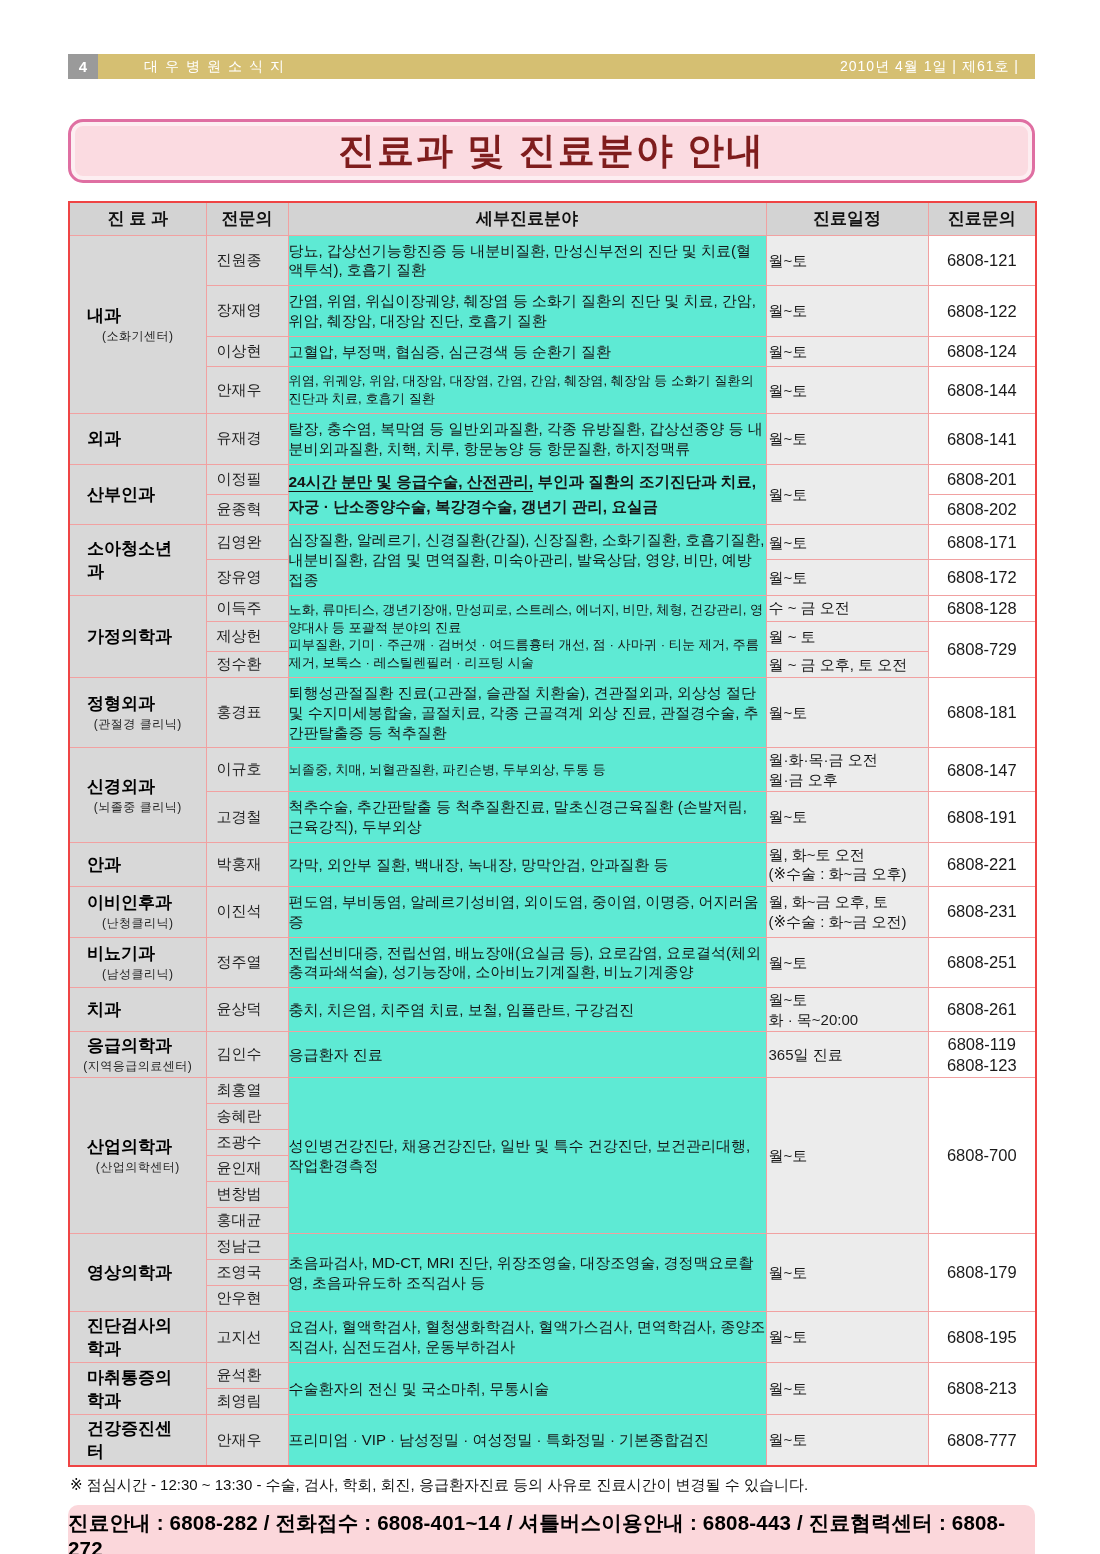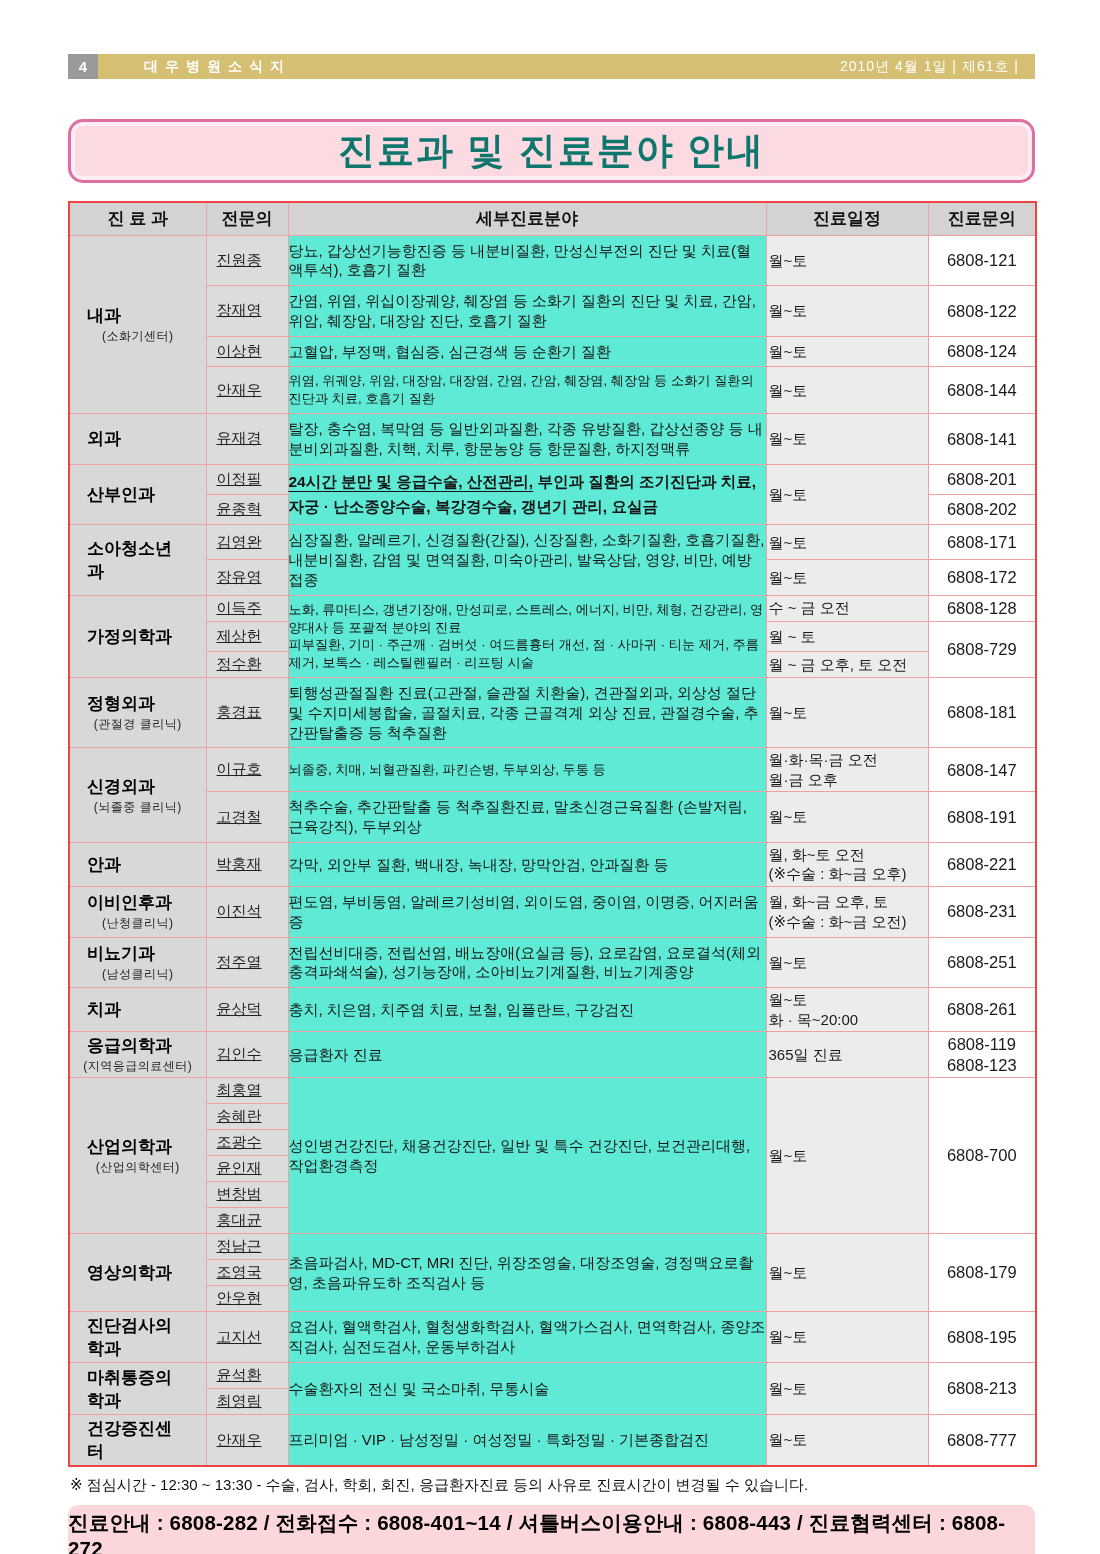--- a/index.html
+++ b/index.html
@@ -4,42 +4,42 @@
 <style>
   html,body{margin:0;padding:0;background:#fff;}
   body{width:1100px;font-family:"Liberation Sans","DejaVu Sans",sans-serif;color:#1a1a1a;}
   .page{width:1100px;min-height:1554px;position:relative;box-sizing:border-box;padding:54px 66px 20px 68px;}
   .content{width:967px;}
 
   
   .topbar{display:flex;align-items:center;height:25px;background:#d5bf72;}
   .pageno{width:30px;height:25px;background:#9a9a9a;color:#fff;font-weight:bold;font-size:15px;
           display:flex;align-items:center;justify-content:center;}
-  .masthead{color:#fff;font-size:14px;font-weight:bold;letter-spacing:7px;padding-left:46px;}
+  .masthead{color:#fff;font-size:14px;font-weight:normal;letter-spacing:7px;padding-left:46px;}
   .issue{margin-left:auto;color:#fff;font-size:14px;padding-right:16px;letter-spacing:1px;}
 
   
   .titlebox{margin-top:40px;height:58px;background:#fbdbe1;border:3px solid #df6fa2;border-radius:15px;
             box-shadow:inset 0 0 0 4px #fdeef1;display:flex;align-items:center;justify-content:center;}
-  .titlebox .t{color:#0f766e;font-size:37px;font-weight:bold;letter-spacing:2px;}
+  .titlebox .t{color:#7f1d1d;font-size:37px;font-weight:bold;letter-spacing:2px;}
 
   
   table.dir{margin-top:18px;width:967px;border-collapse:collapse;table-layout:fixed;font-size:15px;}
   table.dir{border:2px solid #ef4444;}
   table.dir th,table.dir td{border:1px solid #f1a1a1;vertical-align:middle;box-sizing:border-box;}
   col.c-dept{width:137px}col.c-doc{width:82px}col.c-spec{width:478px}col.c-sched{width:162px}col.c-phone{width:108px}
   th{background:#d3d3d3;height:33px;font-size:17px;font-weight:bold;color:#111;}
   td.dept{background:#d8d8d8;text-align:center;padding:2px 4px;}
   td.doctor{background:#dcdcdc;padding:3px 0;}
   td.spec{background:#5eead4;padding:5px 0;line-height:1.32;color:#151515;}
   td.sched{background:#ececec;padding:2px 2px;line-height:1.3;}
   td.phone{background:#ffffff;text-align:center;font-size:16.5px;line-height:1.25;letter-spacing:0;}
   .dept-name{font-weight:bold;font-size:17px;text-align:justify;text-align-last:justify;padding:0 13px;color:#000;}
   .dept-sub{font-size:12px;margin-top:1px;color:#222;text-align:center;letter-spacing:.5px;}
-  .doc-name{font-size:15px;color:#222;text-align:justify;text-align-last:justify;padding:0 10px;text-decoration:underline;}
+  .doc-name{font-size:15px;color:#222;text-align:justify;text-align-last:justify;padding:0 10px;}
   td.spec.small{font-size:13.2px;line-height:1.35;}
   td.spec.bold{font-weight:bold;font-size:15.5px;line-height:1.6;}
   .uline{text-decoration:underline;text-underline-offset:4px;}
 
   
   .footnote{margin:9px 0 10px 2px;font-size:15px;color:#111;}
   .contactbar{height:60px;background:#fbd7db;border-radius:10px;display:flex;align-items:center;justify-content:center;
               font-size:20.5px;font-weight:bold;color:#000;letter-spacing:.2px;}
   .publine{margin-top:16px;border-top:5px solid #8f8f8f;padding-top:7px;font-size:15px;color:#111;text-align:center;}
 </style>

